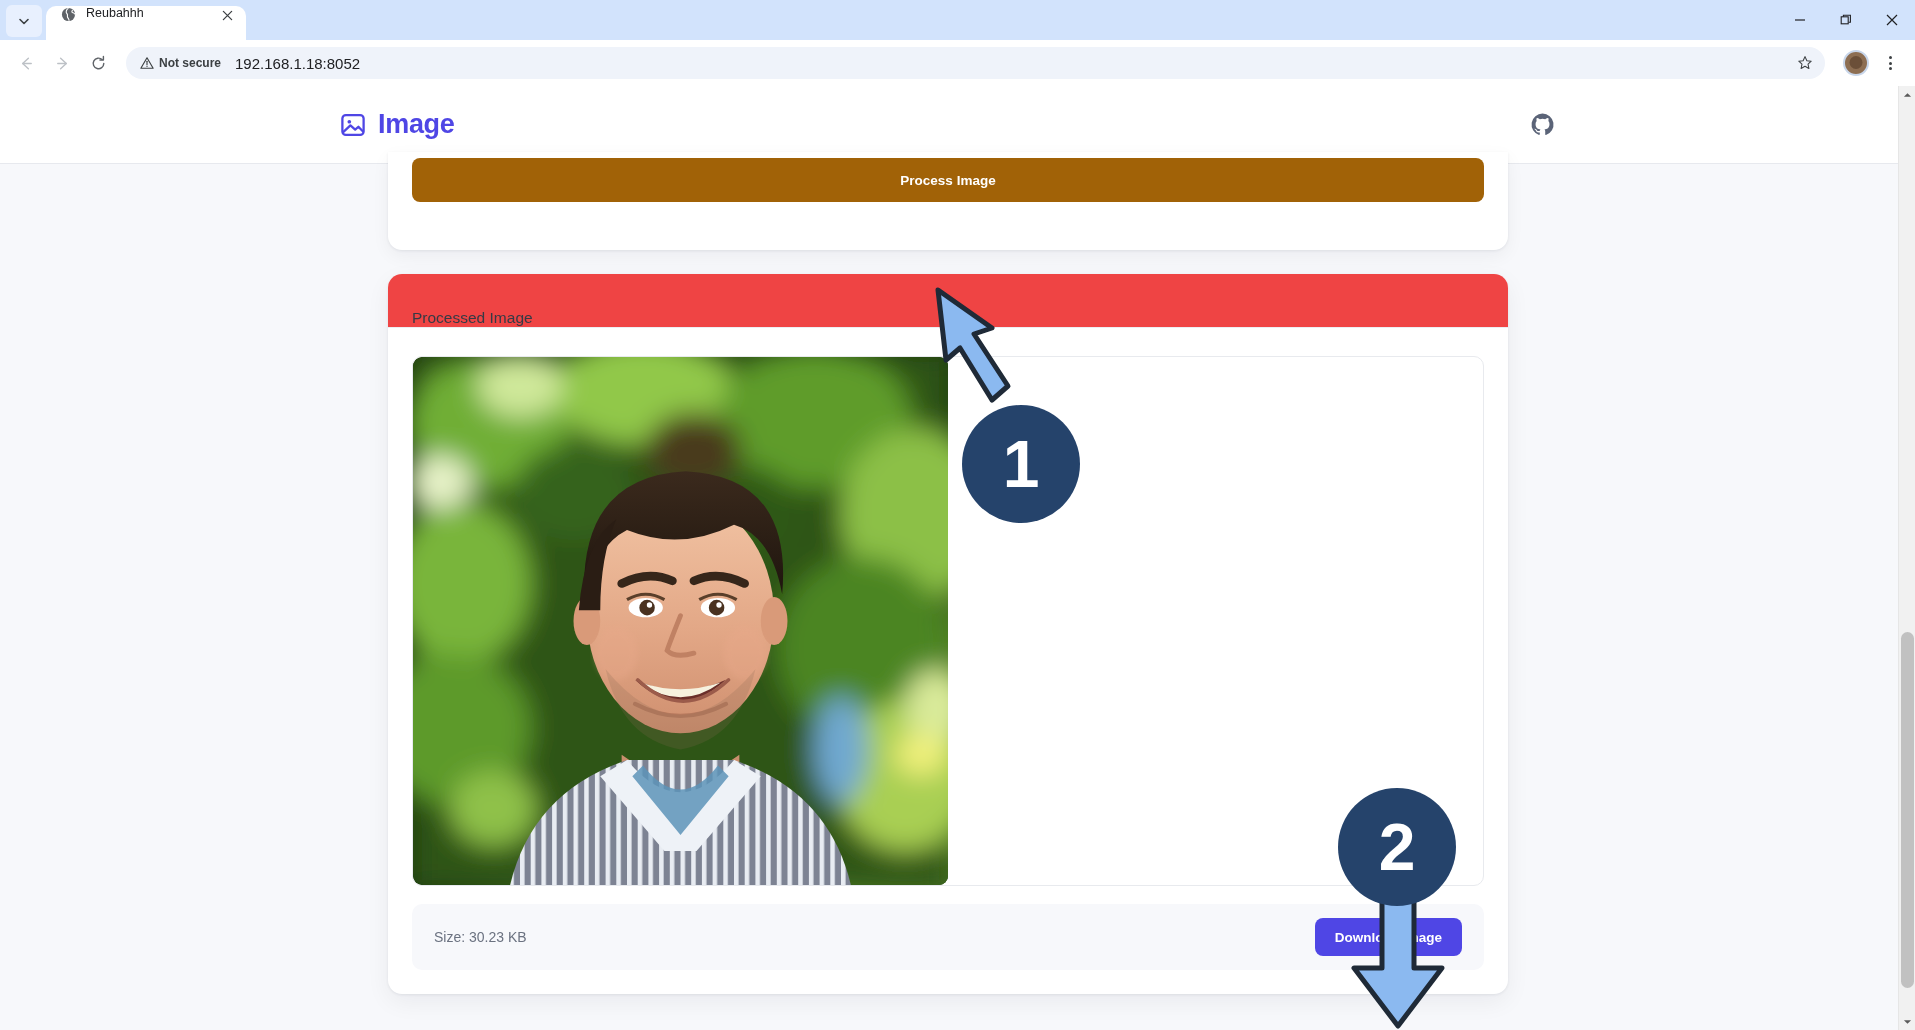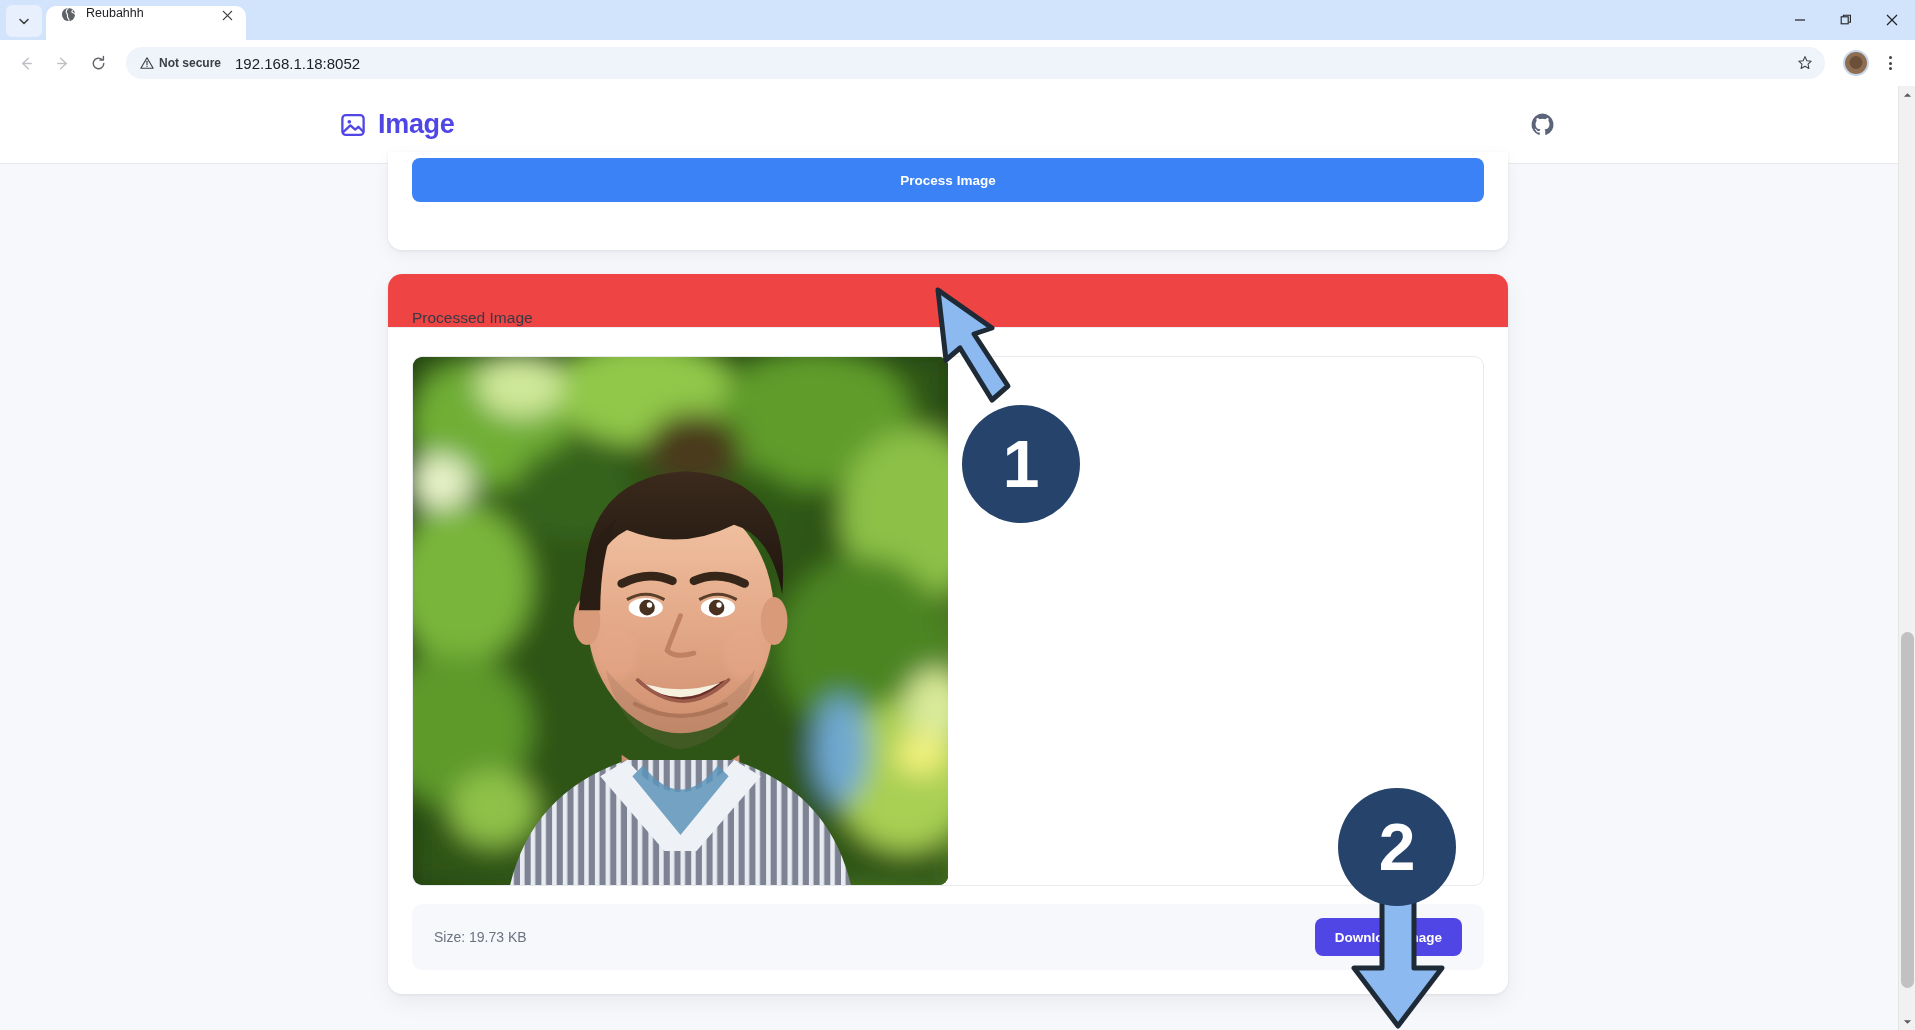--- a/index.html
+++ b/index.html
@@ -215,21 +215,21 @@
     border-radius: 0 0 14px 14px;
     box-shadow: 0 1px 3px rgba(16,24,40,.07), 0 6px 18px rgba(16,24,40,.05);
     overflow: hidden;
   }
   .process-btn {
     position: absolute;
     left: 24px;
     top: 6px;
     width: 1072px;
     height: 44px;
-    background: #3b82f6;
+    background: #a16207;
     border-radius: 8px;
     color: #ffffff;
     font-size: 13.5px;
     font-weight: bold;
     display: flex;
     align-items: center;
     justify-content: center;
     border: none;
     cursor: pointer;
   }
@@ -580,21 +580,21 @@
 
               <ellipse cx="76" cy="112" rx="8" ry="10" fill="#e8a98a" opacity=".45" filter="url(#blur2)"></ellipse>
               <ellipse cx="124" cy="112" rx="8" ry="10" fill="#e8a98a" opacity=".45" filter="url(#blur2)"></ellipse>
 
               <path d="M72 118 q28 34 56 0 q-6 26 -28 30 q-22 -4 -28 -30 Z" fill="#8a6b53" opacity=".22"></path>
             </svg>
           </div>
         </div>
 
         <div class="result-footer">
-          <span class="size-label">Size: 19.73 KB</span>
+          <span class="size-label">Size: 30.23 KB</span>
           <button class="download-btn">Download Image</button>
         </div>
       </div>
     </div>
 
     <div class="annot" id="arrow1">
       <svg width="110" height="160" viewBox="0 0 110 160">
         <path d="M8 8 L62 46 L44 52 L78 104 L62 118 L30 66 L16 78 Z" fill="#8bb9f0" stroke="#1f2a37" stroke-width="5" stroke-linejoin="round"></path>
       </svg>
     </div>

